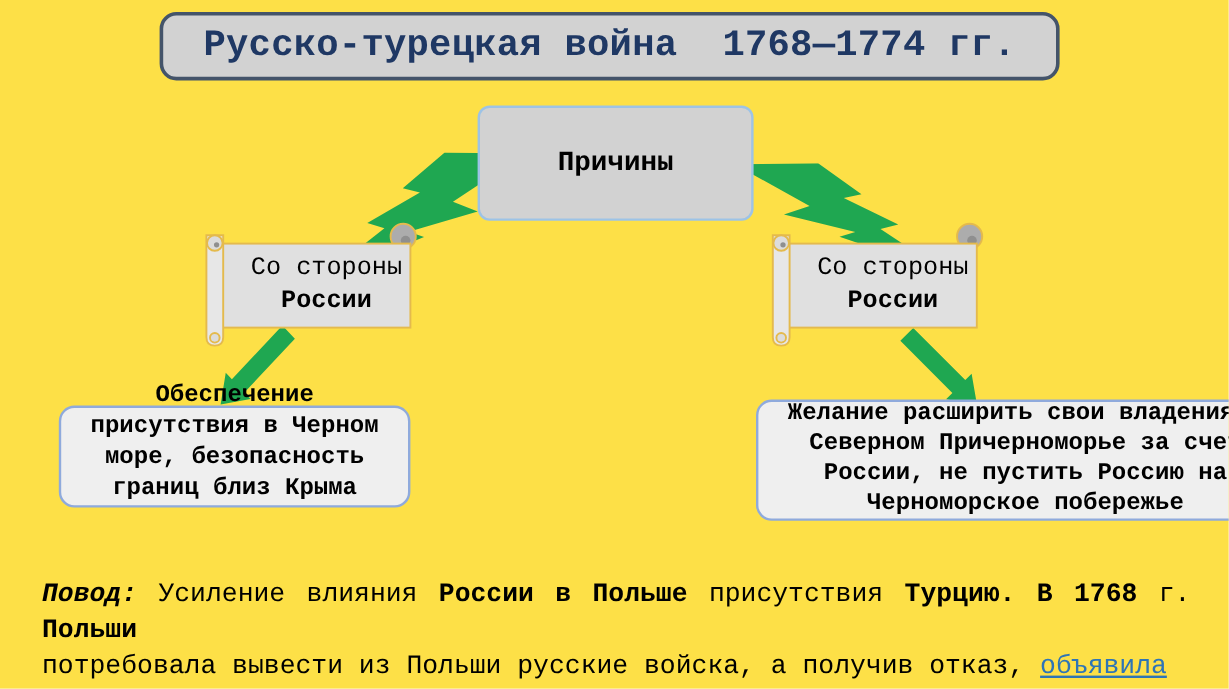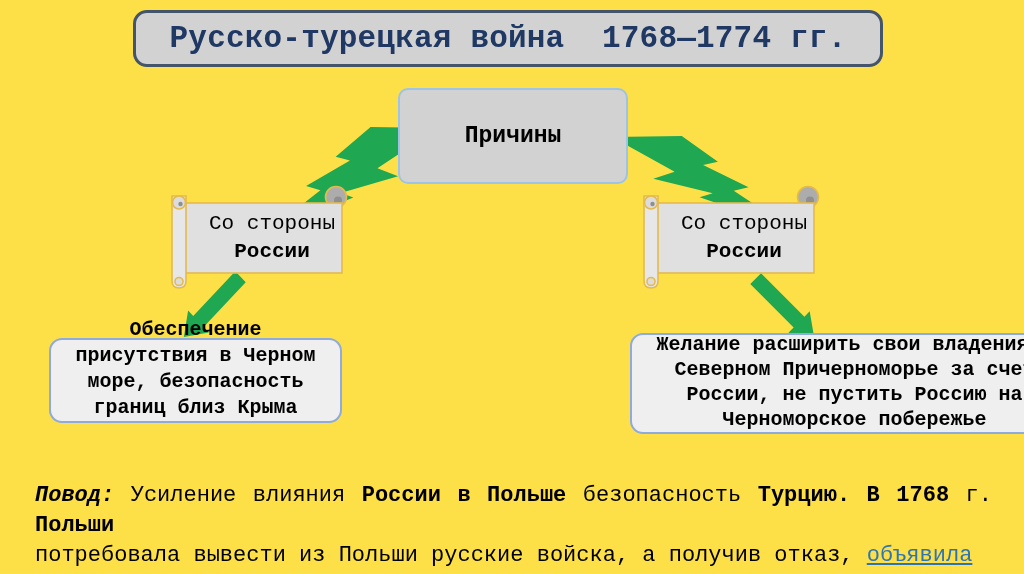--- a/index.html
+++ b/index.html
@@ -134,21 +134,21 @@
   </div>
   <div class="abs reason-box reason-right">
     <span>Желание расширить свои владения в Северном Причерноморье за счет России, не пустить Россию на Черноморское побережье</span>
   </div>
 
   <div class="abs caption">
     <div class="l1">
       <span class="bi">Повод:</span>
       <span>Усиление влияния</span>
       <span class="b">России в Польше</span>
-      <span>безопасность</span>
+      <span>присутствия</span>
       <span class="b">Турцию. В 1768</span>
       <span>г.</span>
       <span class="b">Польши</span>
     </div>
     <div class="l2">
       <span>потребовала вывести из Польши русские войска, а получив отказ,</span>
       <span class="link">объявила России войну.</span>
     </div>
   </div>
 

